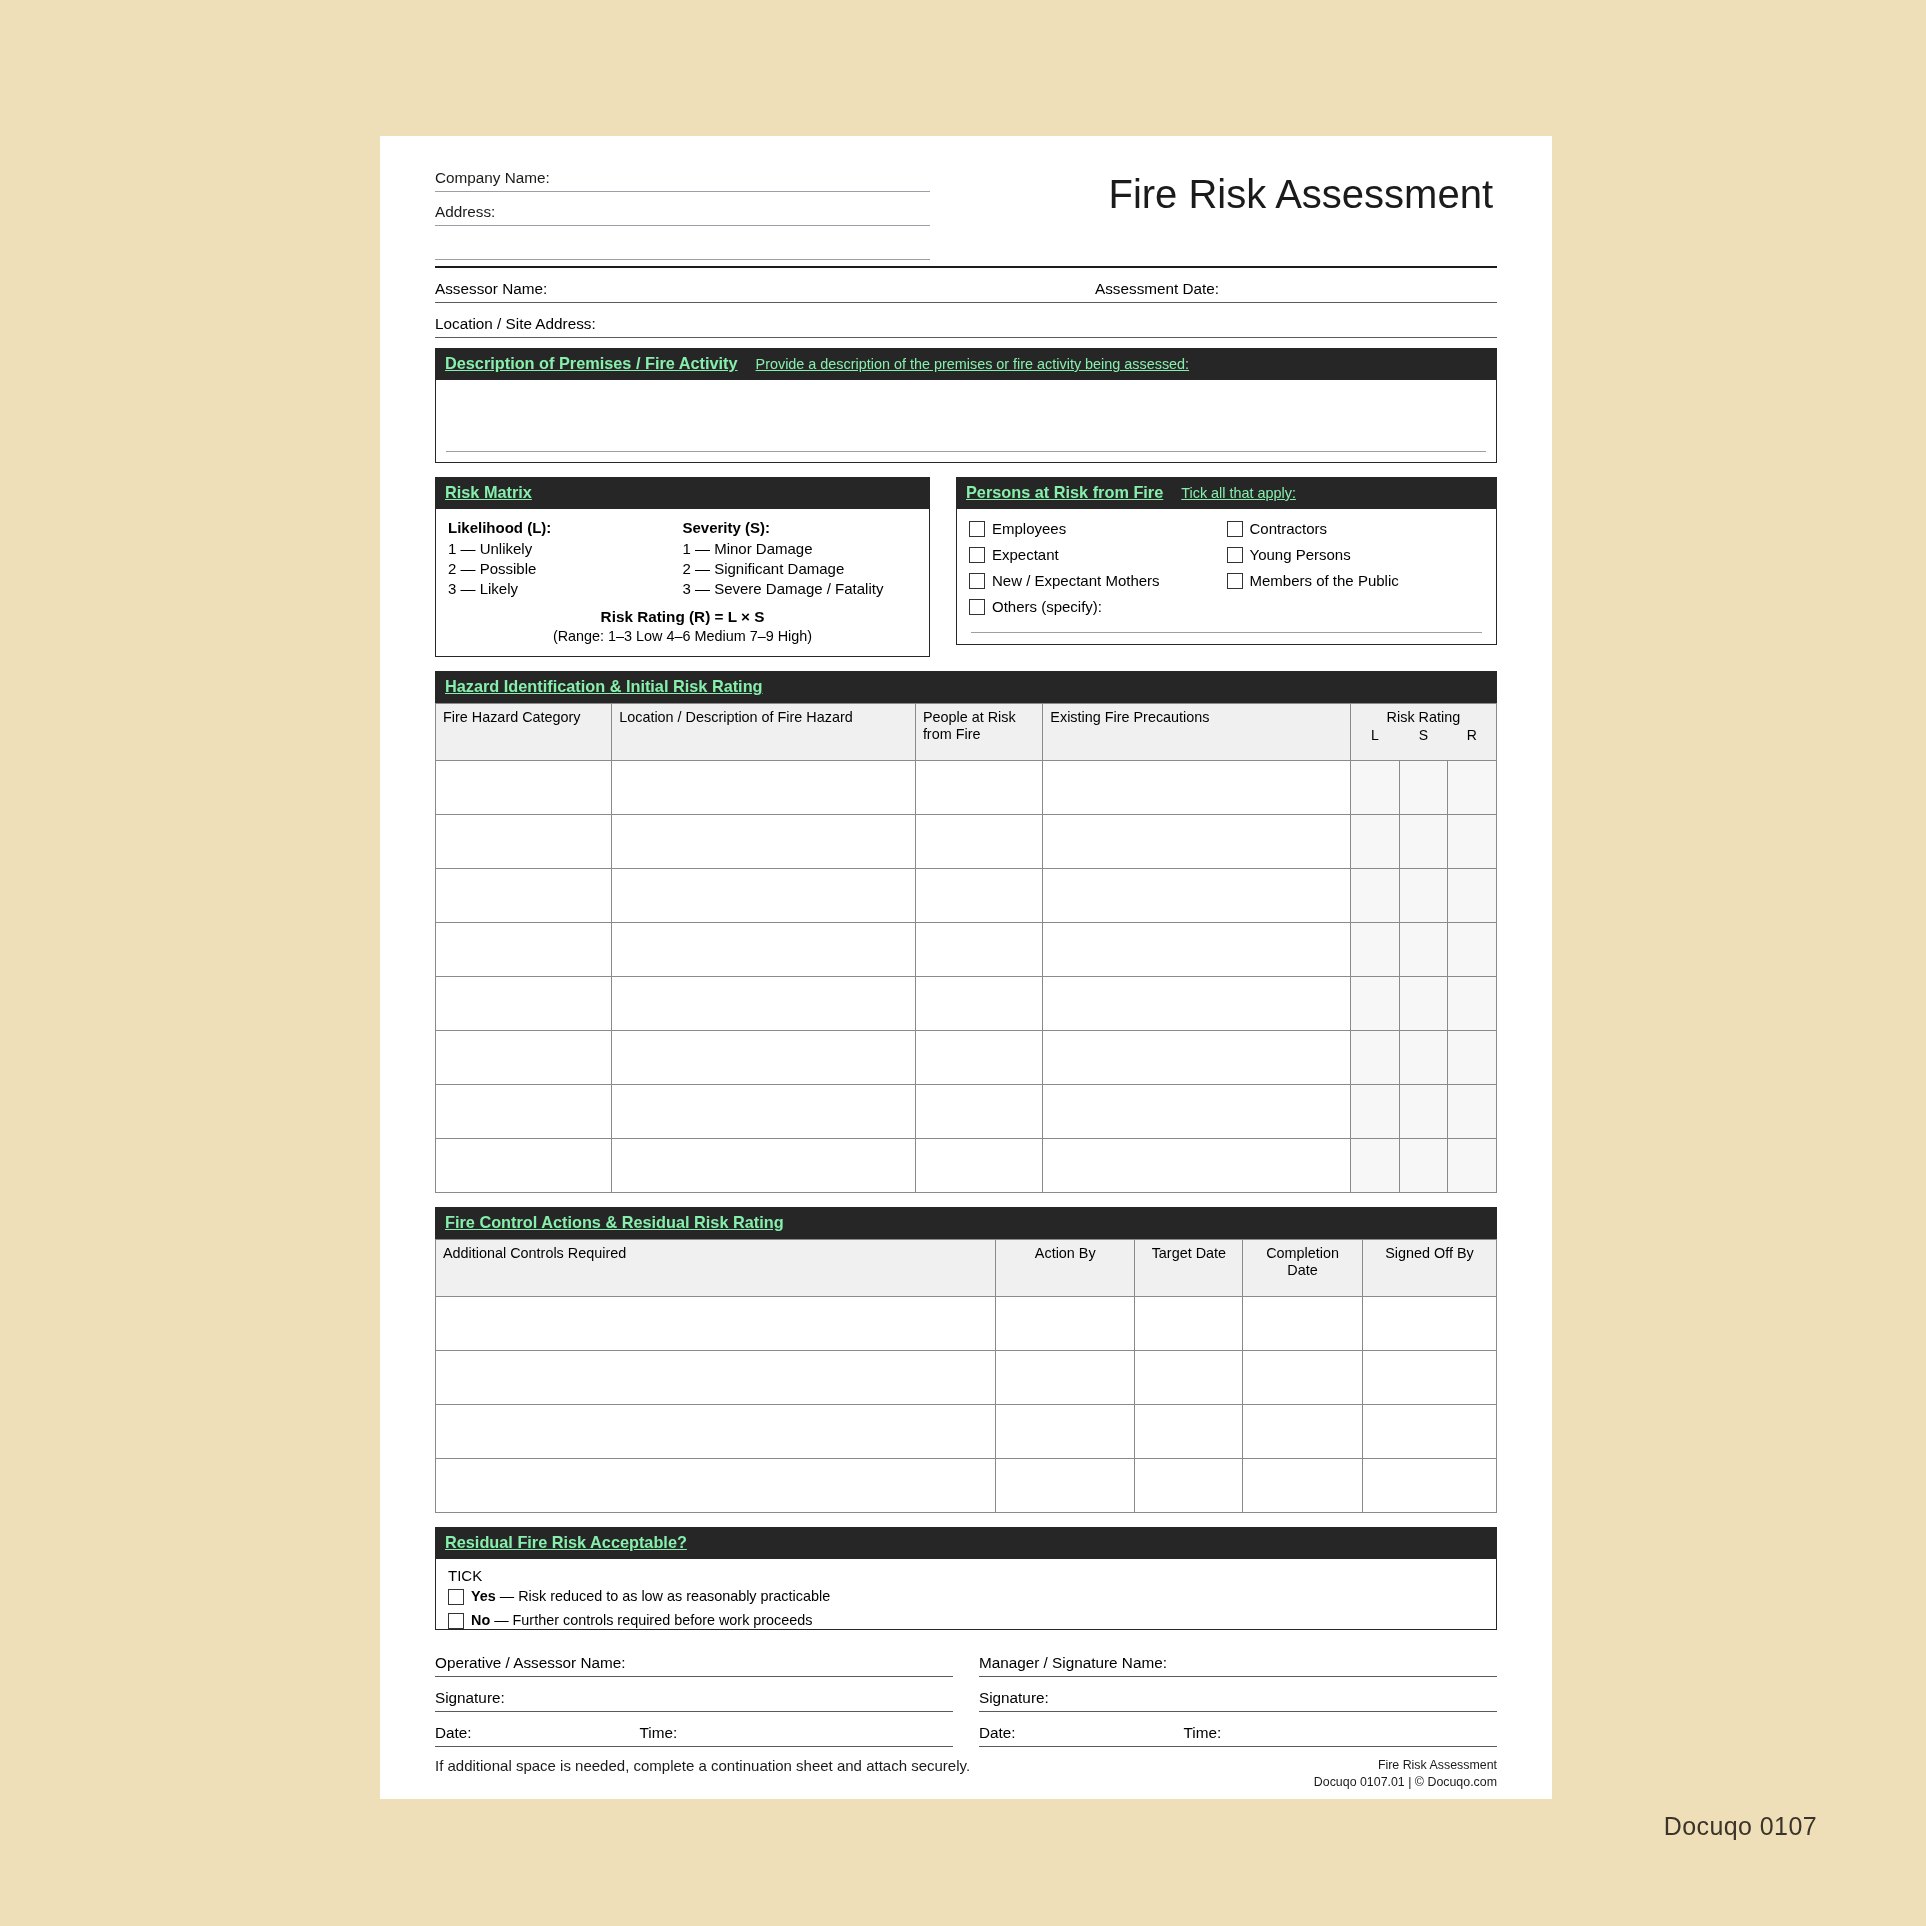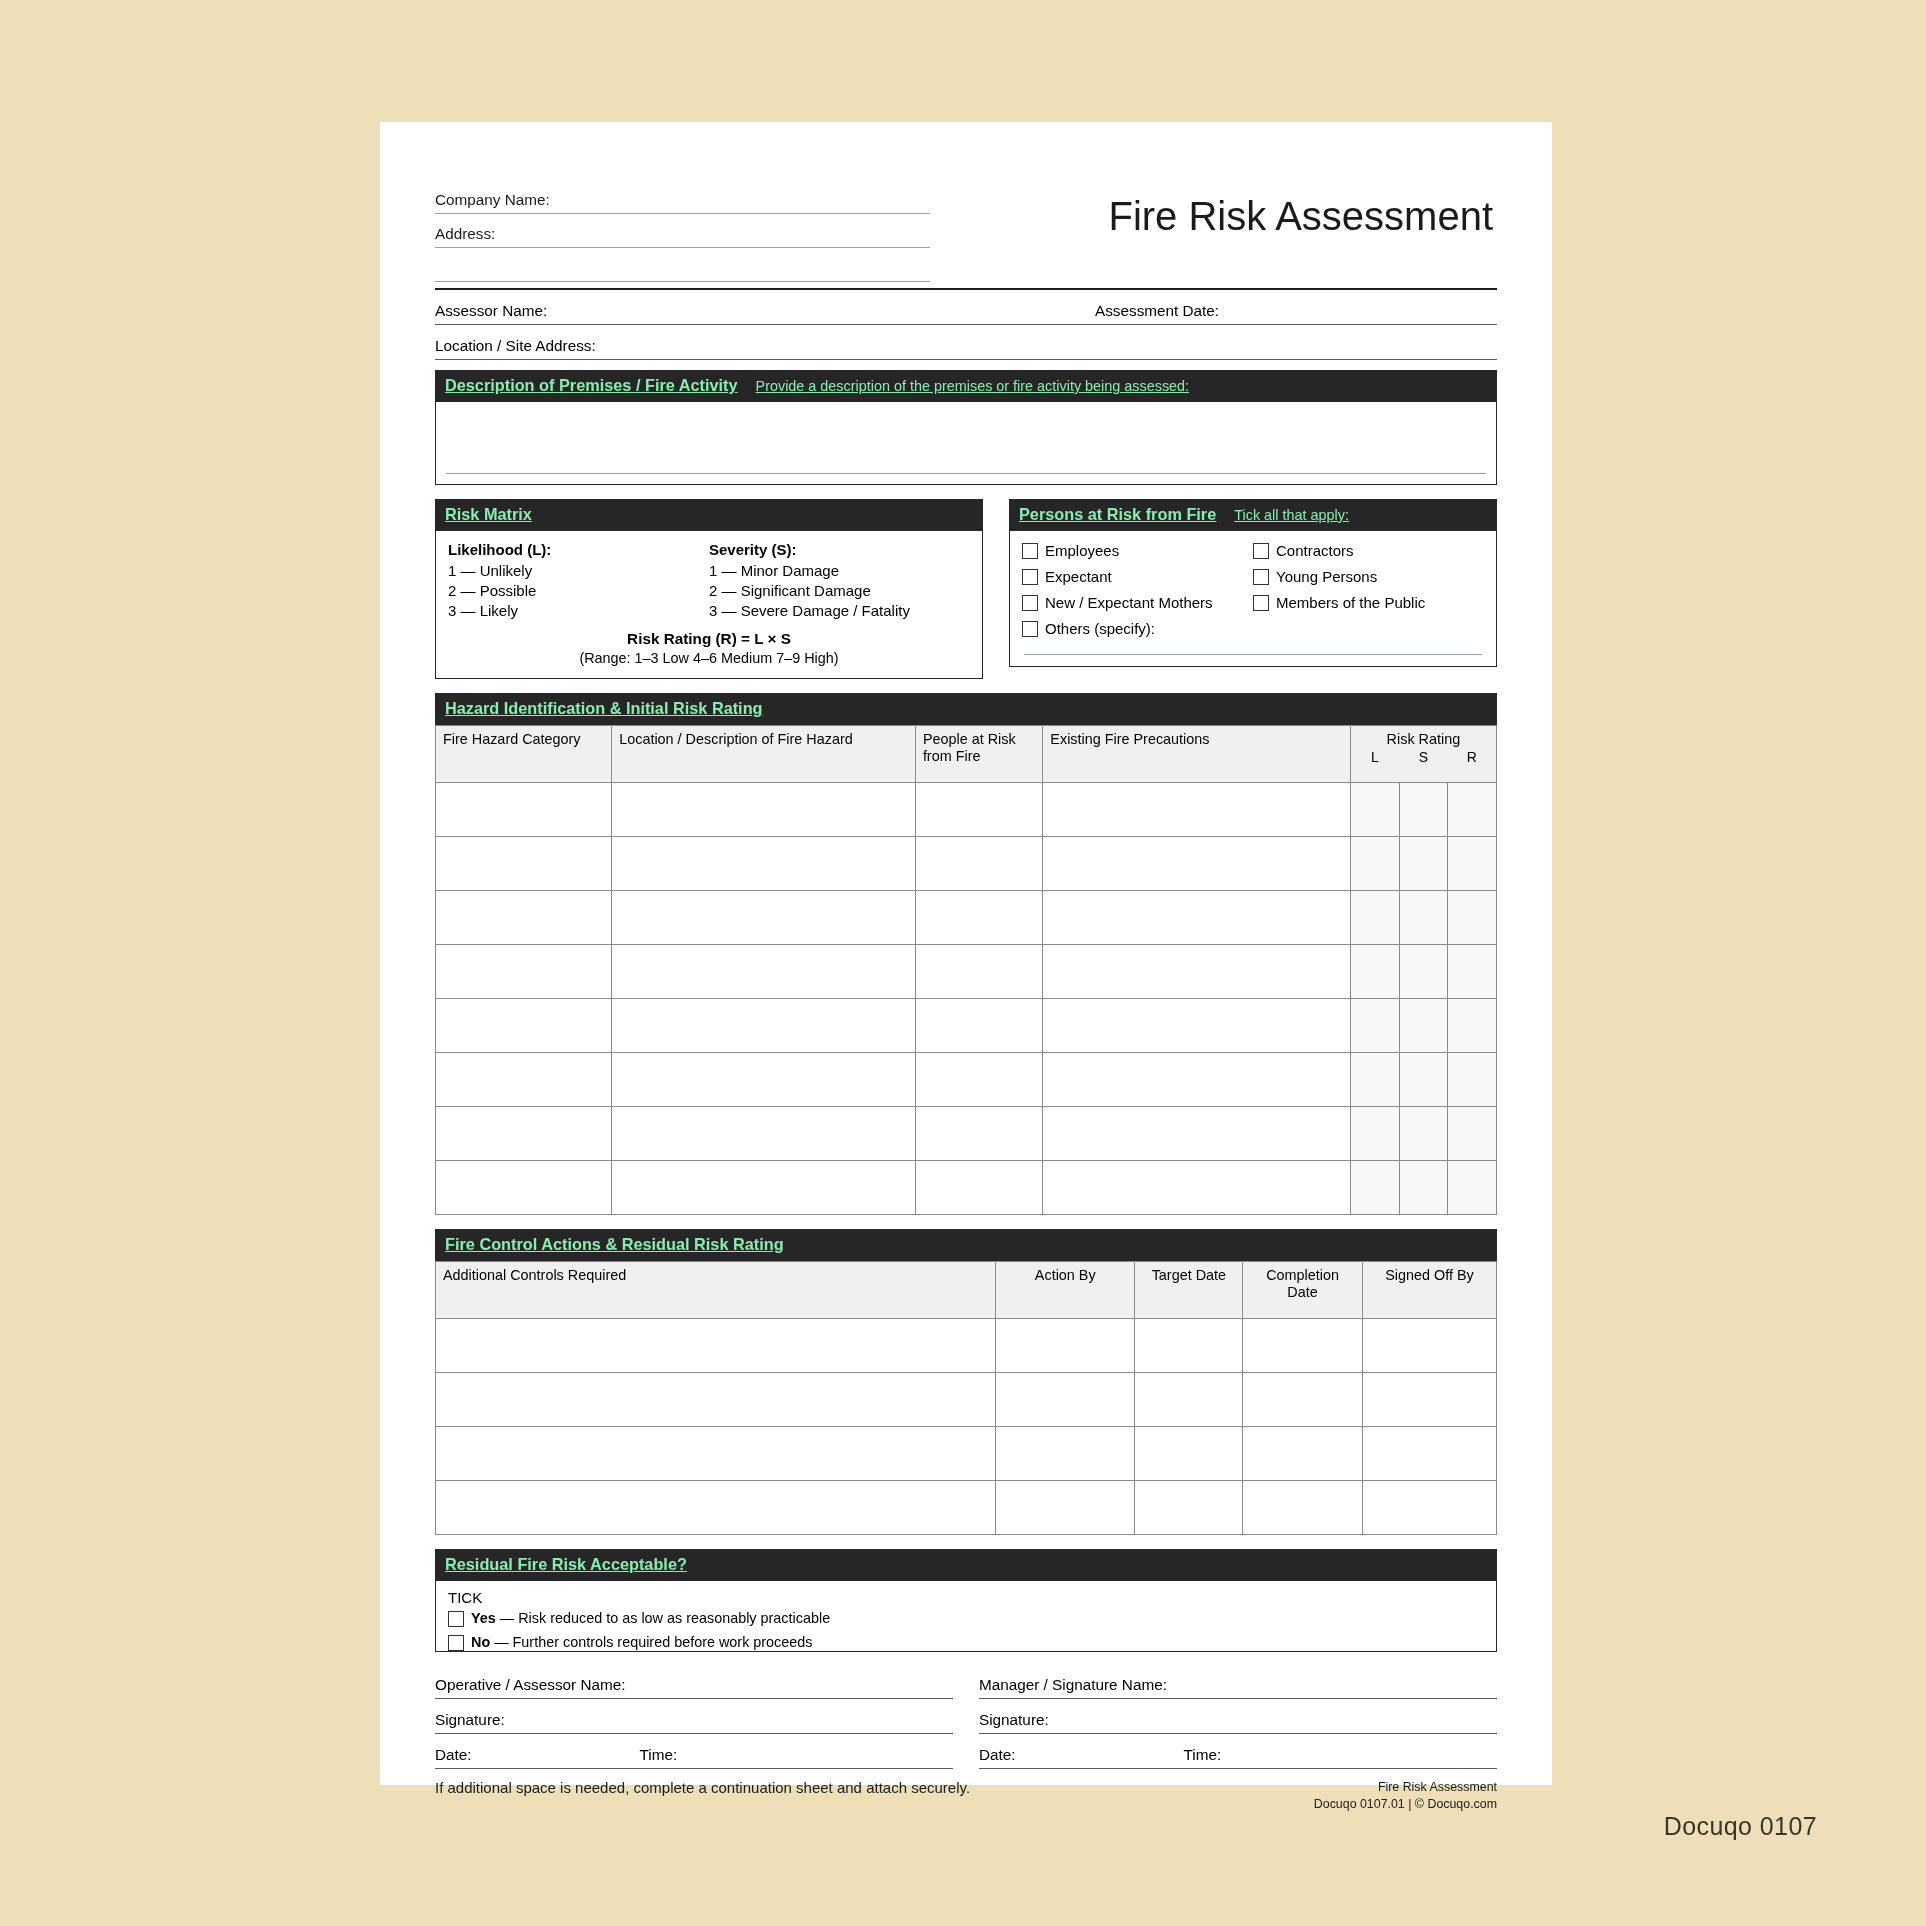--- a/index.html
+++ b/index.html
@@ -9,26 +9,26 @@
   body {
     width: 1927px;
     height: 1927px;
     background: #efdfb8;
     font-family: "Liberation Sans", sans-serif;
     overflow: hidden;
   }
   .page {
     position: absolute;
     left: 380px;
-    top: 122px;
+    top: 136px;
     width: 1172px;
     height: 1663px;
     background: #ffffff;
     box-sizing: border-box;
-    padding: 54px 55px 0 55px;
+    padding: 18px 55px 0 55px;
   }
   .doc-code {
     position: absolute;
     right: 109px;
     top: 1812px;
     font-size: 25px;
     color: #3b342a;
     letter-spacing: 0.4px;
   }
 
@@ -117,21 +117,21 @@
     margin: 0 10px;
   }
   .desc-pad { height: 10px; }
 
   
   .midrow {
     display: flex;
     gap: 26px;
     margin-top: 14px;
   }
-  .col-left { width: 548px; }
+  .col-left { width: 495px; }
   .col-right { flex: 1; }
 
   .matrix-body {
     padding: 10px 12px 12px 12px;
     font-size: 15px;
   }
   .matrix-cols {
     display: flex;
   }
   .matrix-cols > div { flex: 1; }

